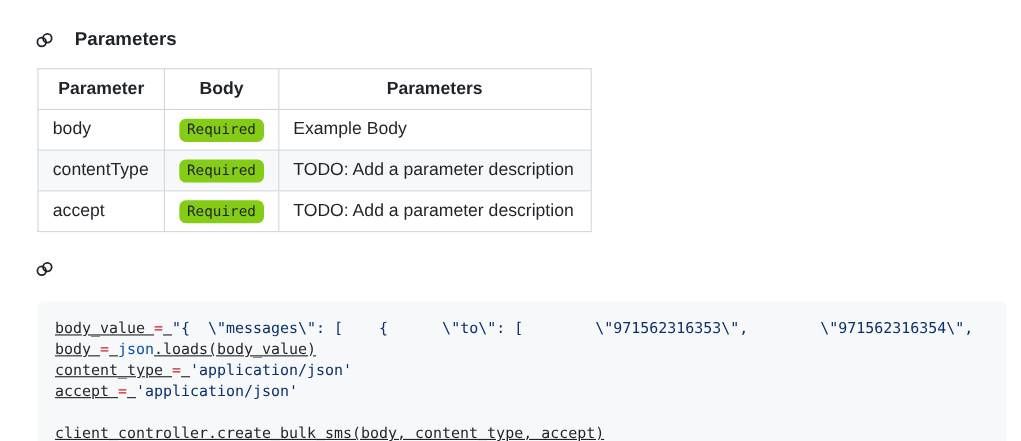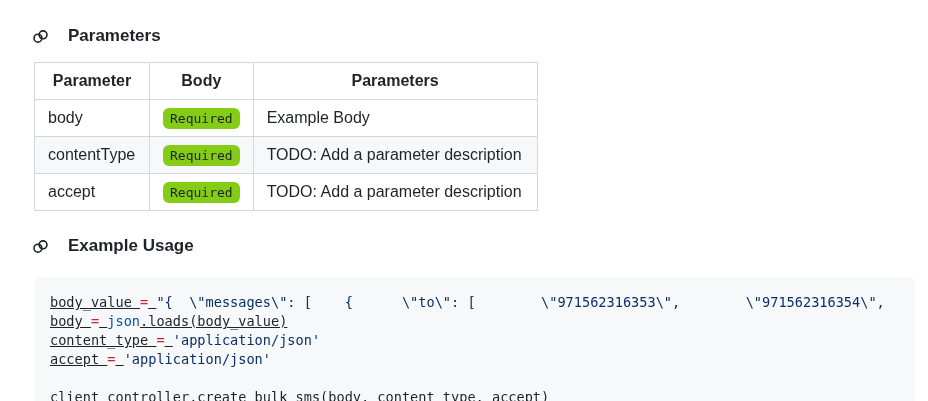--- a/index.html
+++ b/index.html
@@ -108,19 +108,18 @@
   </section>
 
   <section class="heading-gap">
     <h3 class="md-heading">
       <span class="anchor-icon">
         <svg viewBox="0 0 16 16" aria-hidden="true">
           <circle cx="5.6" cy="9.6" r="3.7" fill="none" stroke="currentColor" stroke-width="1.5"></circle>
           <circle cx="10.4" cy="6.4" r="3.7" fill="none" stroke="currentColor" stroke-width="1.5"></circle>
         </svg>
       </span>
-      <span>Example Usage</span>
     </h3>
 
     <pre class="code-block"><code><div class="code-line"><span class="tk-plain">body_value </span><span class="tk-op">=</span><span class="tk-plain"> </span><span class="tk-str">"{  \"messages\": [    {      \"to\": [        \"971562316353\",        \"971562316354\",</span></div><div class="code-line"><span class="tk-plain">body </span><span class="tk-op">=</span><span class="tk-plain"> </span><span class="tk-builtin">json</span><span class="tk-plain">.loads(body_value)</span></div><div class="code-line"><span class="tk-plain">content_type </span><span class="tk-op">=</span><span class="tk-plain"> </span><span class="tk-str">'application/json'</span></div><div class="code-line"><span class="tk-plain">accept </span><span class="tk-op">=</span><span class="tk-plain"> </span><span class="tk-str">'application/json'</span></div><div class="code-line">&nbsp;</div><div class="code-line"><span class="tk-plain">client_controller.create_bulk_sms(body, content_type, accept)</span></div></code></pre>
   </section>
 
 </div>
 
 </body></html>

